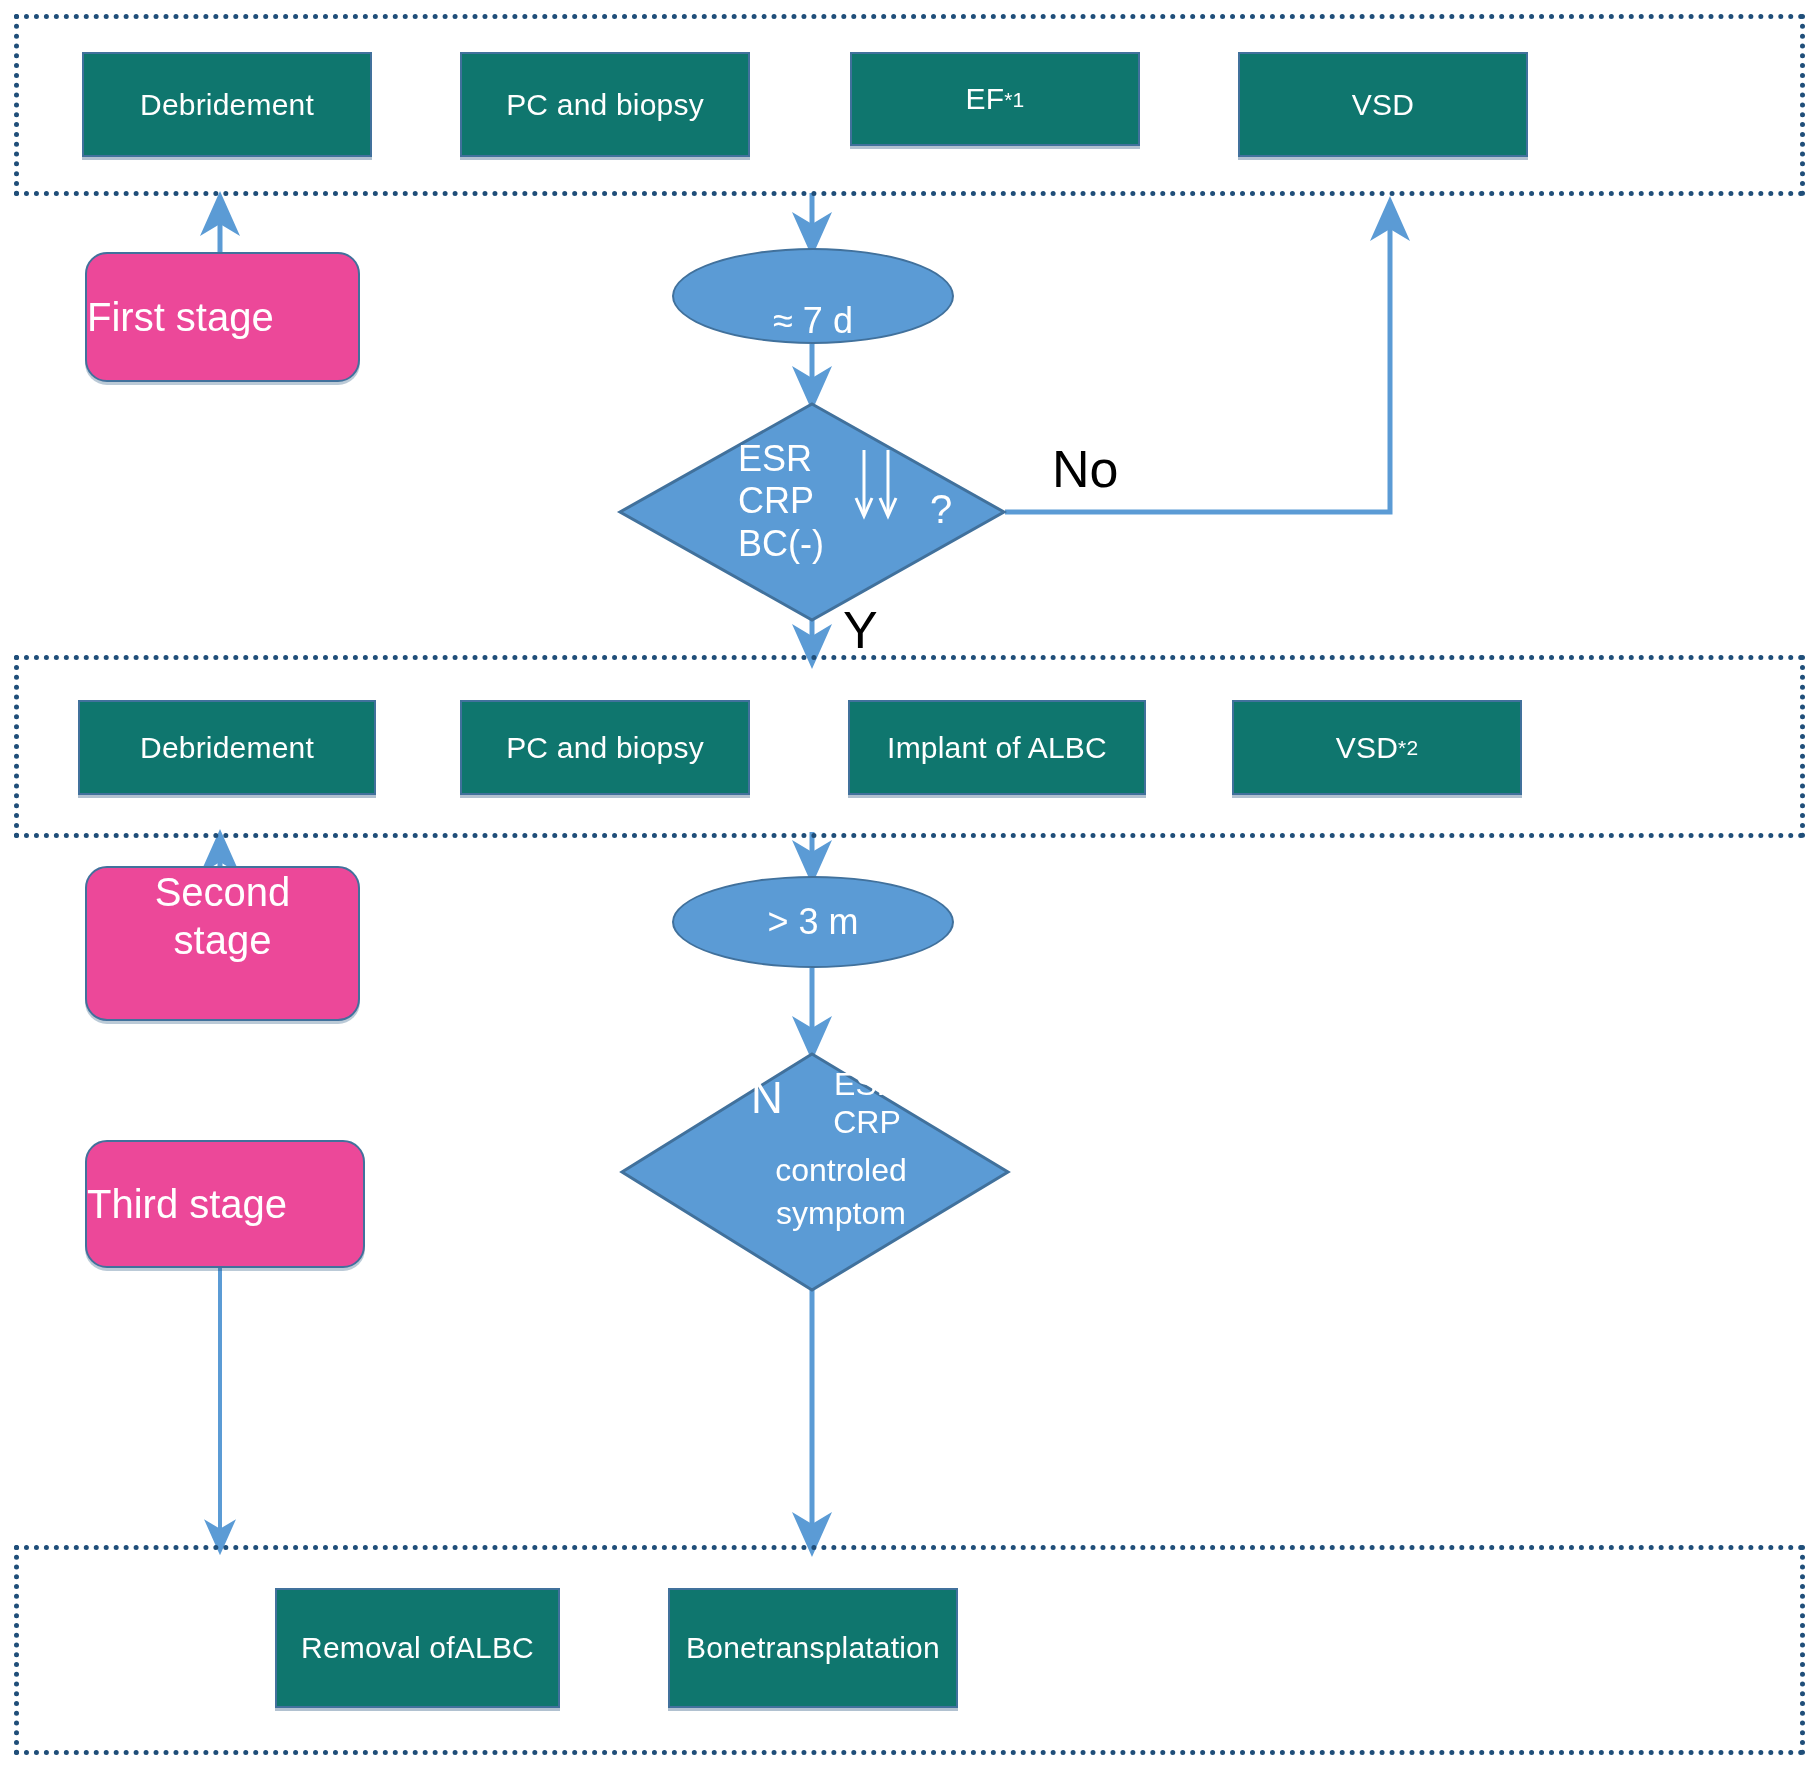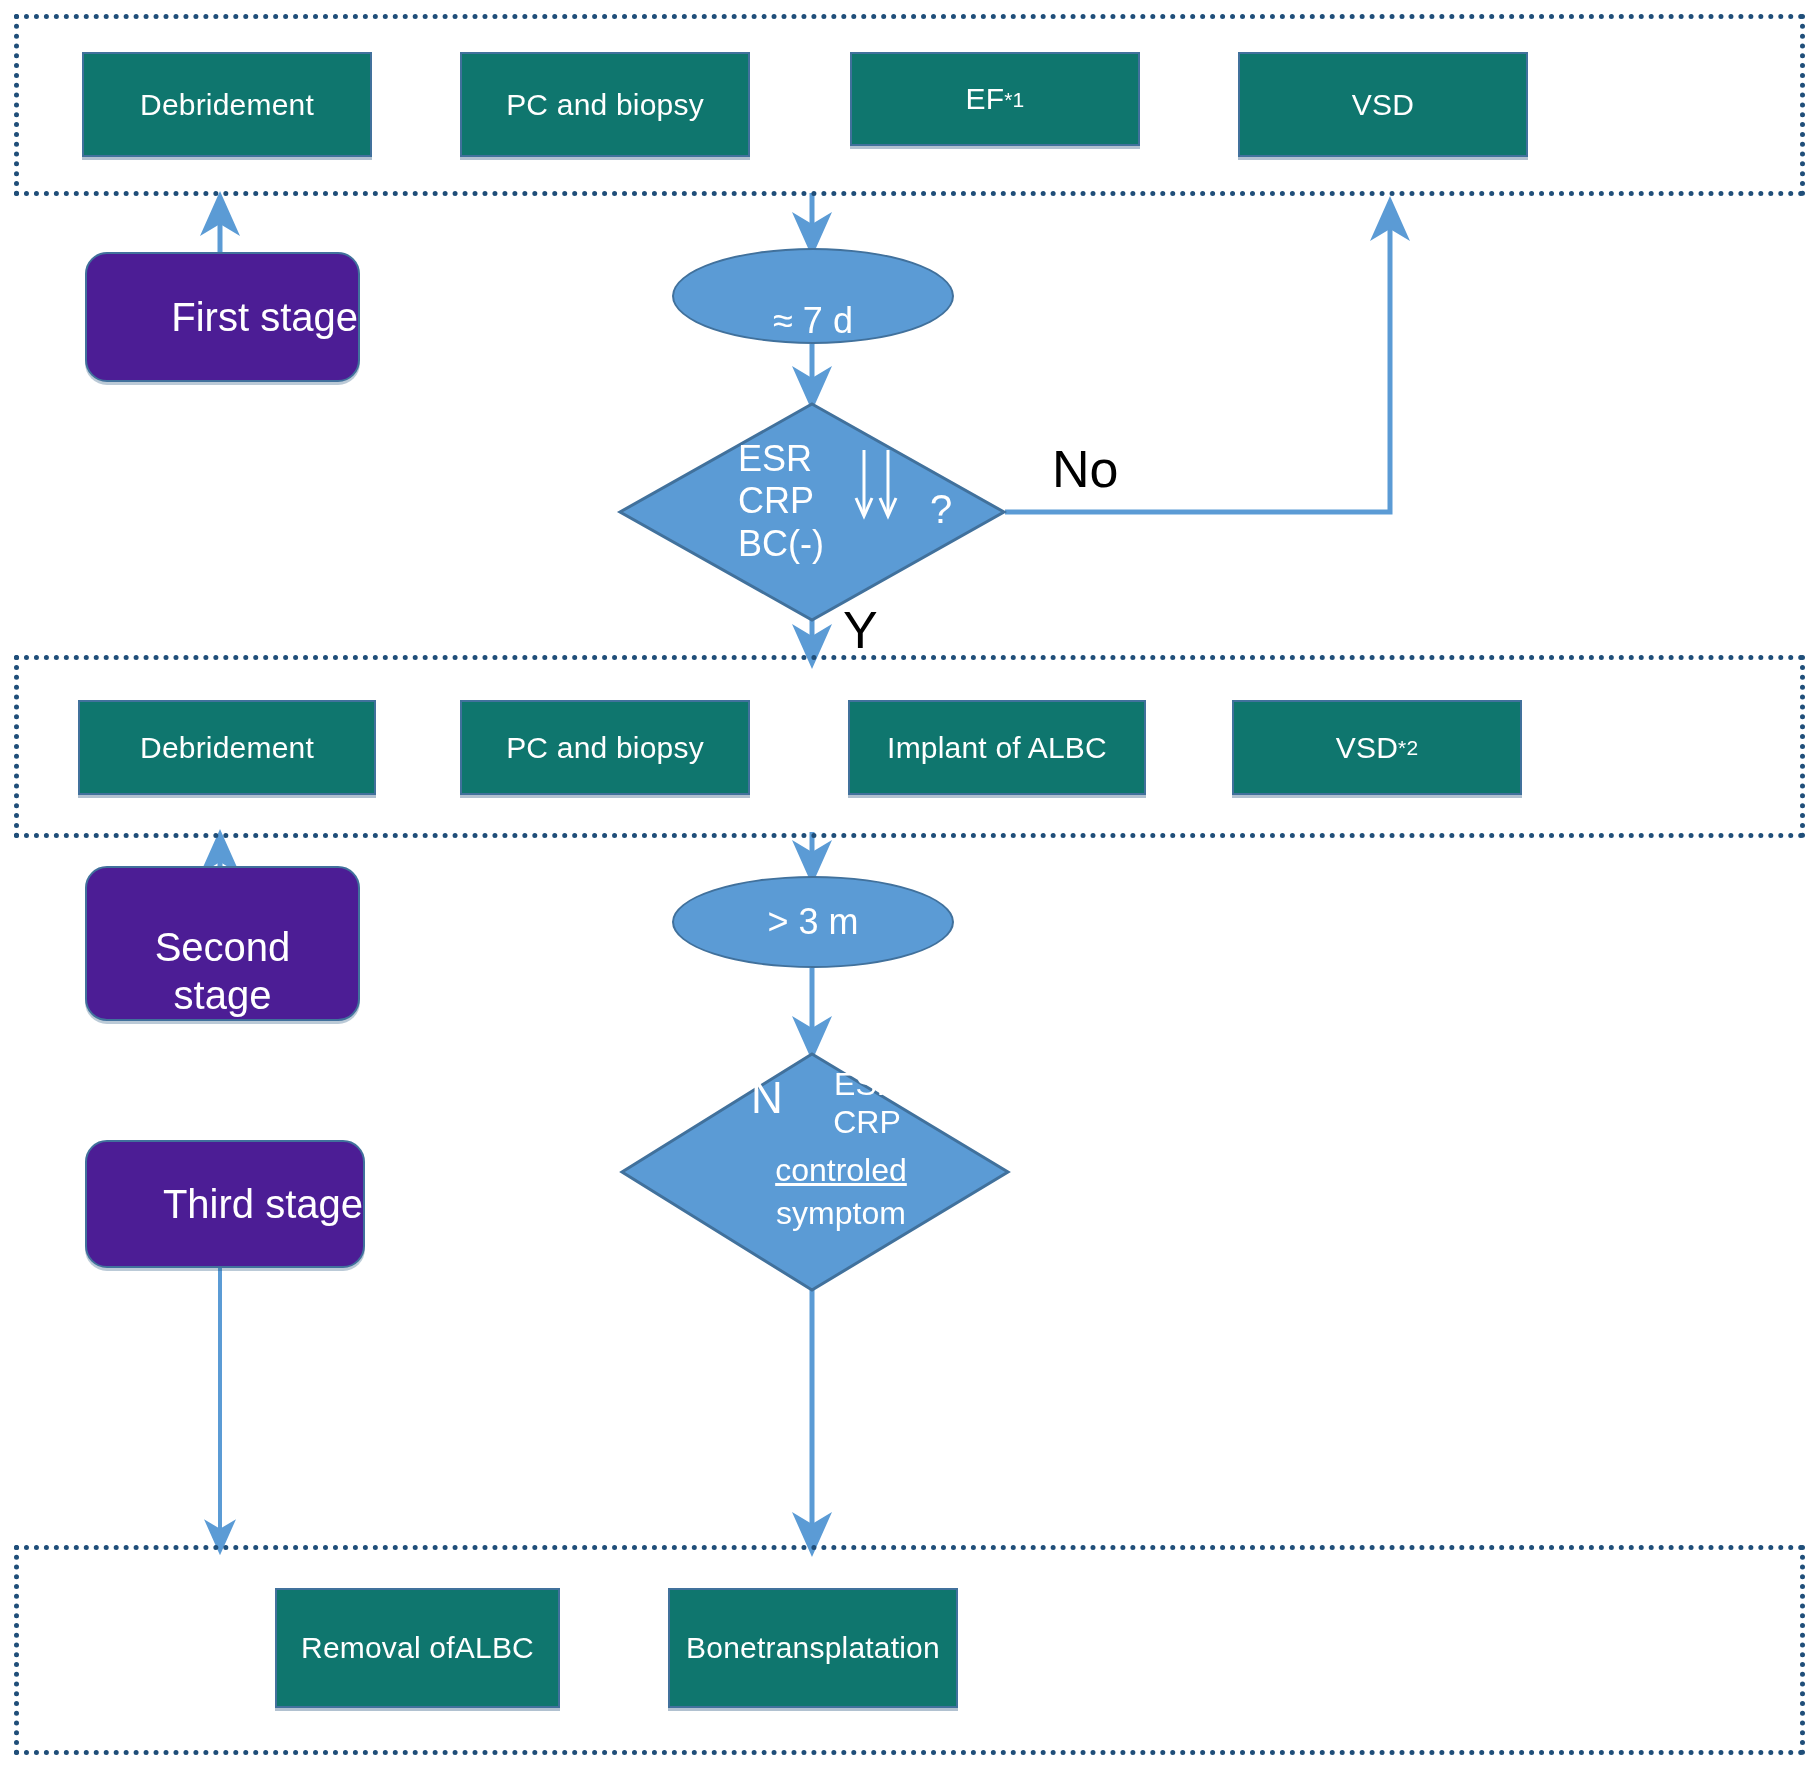--- a/index.html
+++ b/index.html
@@ -42,27 +42,27 @@
     box-shadow: 0 3px 0 rgba(31,78,121,0.35);
   }
   .proc-box .sup {
     font-size: 21px;
     vertical-align: super;
     line-height: 1;
   }
   
   .stage-pill {
     position: absolute;
-    background: #4c1d95;
+    background: #ec4899;
     border: 2px solid #41719C;
     border-radius: 22px;
     box-sizing: border-box;
     display: flex;
     align-items: center;
-    justify-content: flex-end;
+    justify-content: flex-start;
     text-align: center;
     color: #ffffff;
     font-size: 40px;
     line-height: 1.2;
     box-shadow: 0 3px 0 rgba(31,78,121,0.30);
   }
   
   .ellipse-node {
     position: absolute;
     background: #5B9BD5;
@@ -220,21 +220,21 @@
   </div>
 
   <div class="diamond-wrap" style="left:620px; top:1052px; width:390px; height:240px;">
     <svg width="390" height="240" viewBox="0 0 390 240" xmlns="http://www.w3.org/2000/svg">
       <polygon points="192,2 388,120 192,238 2,120" fill="#5B9BD5" stroke="#41719C" stroke-width="3"></polygon>
     </svg>
     <div class="diamond-label" style="left:124px; top:20px; width:46px; font-size:44px; text-align:center;">N</div>
     <div class="diamond-label" style="left:96px; top:14px; width:250px; font-size:32px; text-align:center;">
       <div style="padding-left:52px;">ESR</div>
       <div style="padding-left:52px;">CRP</div>
-      <div style="padding-top:10px;text-decoration:underline;">controled</div>
+      <div style="padding-top:10px;">controled</div>
       <div style="padding-top:6px;">symptom</div>
     </div>
   </div>
 
   <div class="stage-pill" style="left:85px; top:1140px; width:280px; height:128px;">
     <span>Third stage</span>
   </div>
 
   <div class="stage-container" style="left:14px; top:1545px; width:1791px; height:210px;"></div>
 

